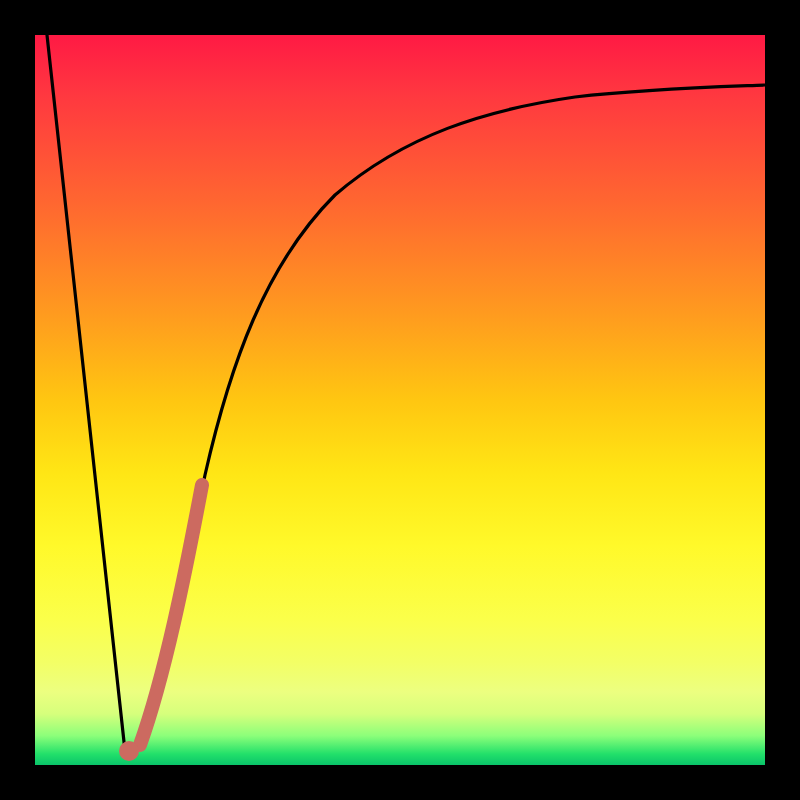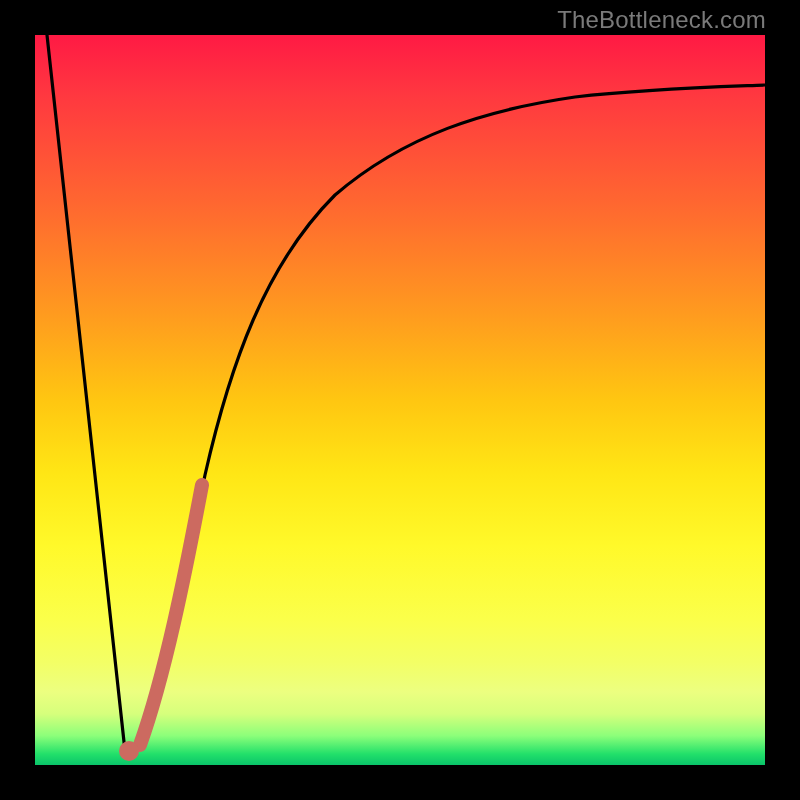--- a/index.html
+++ b/index.html
@@ -86,15 +86,14 @@
                C 370 100, 450 75, 540 62
                C 610 54, 680 52, 730 50" fill="none" stroke="#000" stroke-width="3.2" stroke-linecap="round" stroke-linejoin="round"></path>
 
       <path d="M 105 710
                C 130 640, 150 540, 167 450" fill="none" stroke="#cc6a60" stroke-width="14" stroke-linecap="round"></path>
 
       <circle cx="94" cy="716" r="10" fill="#cc6a60"></circle>
     </svg>
   </div>
 
-  <div class="watermark">TheBottleneck.com</div>
 
 </div>
 
 </body></html>

